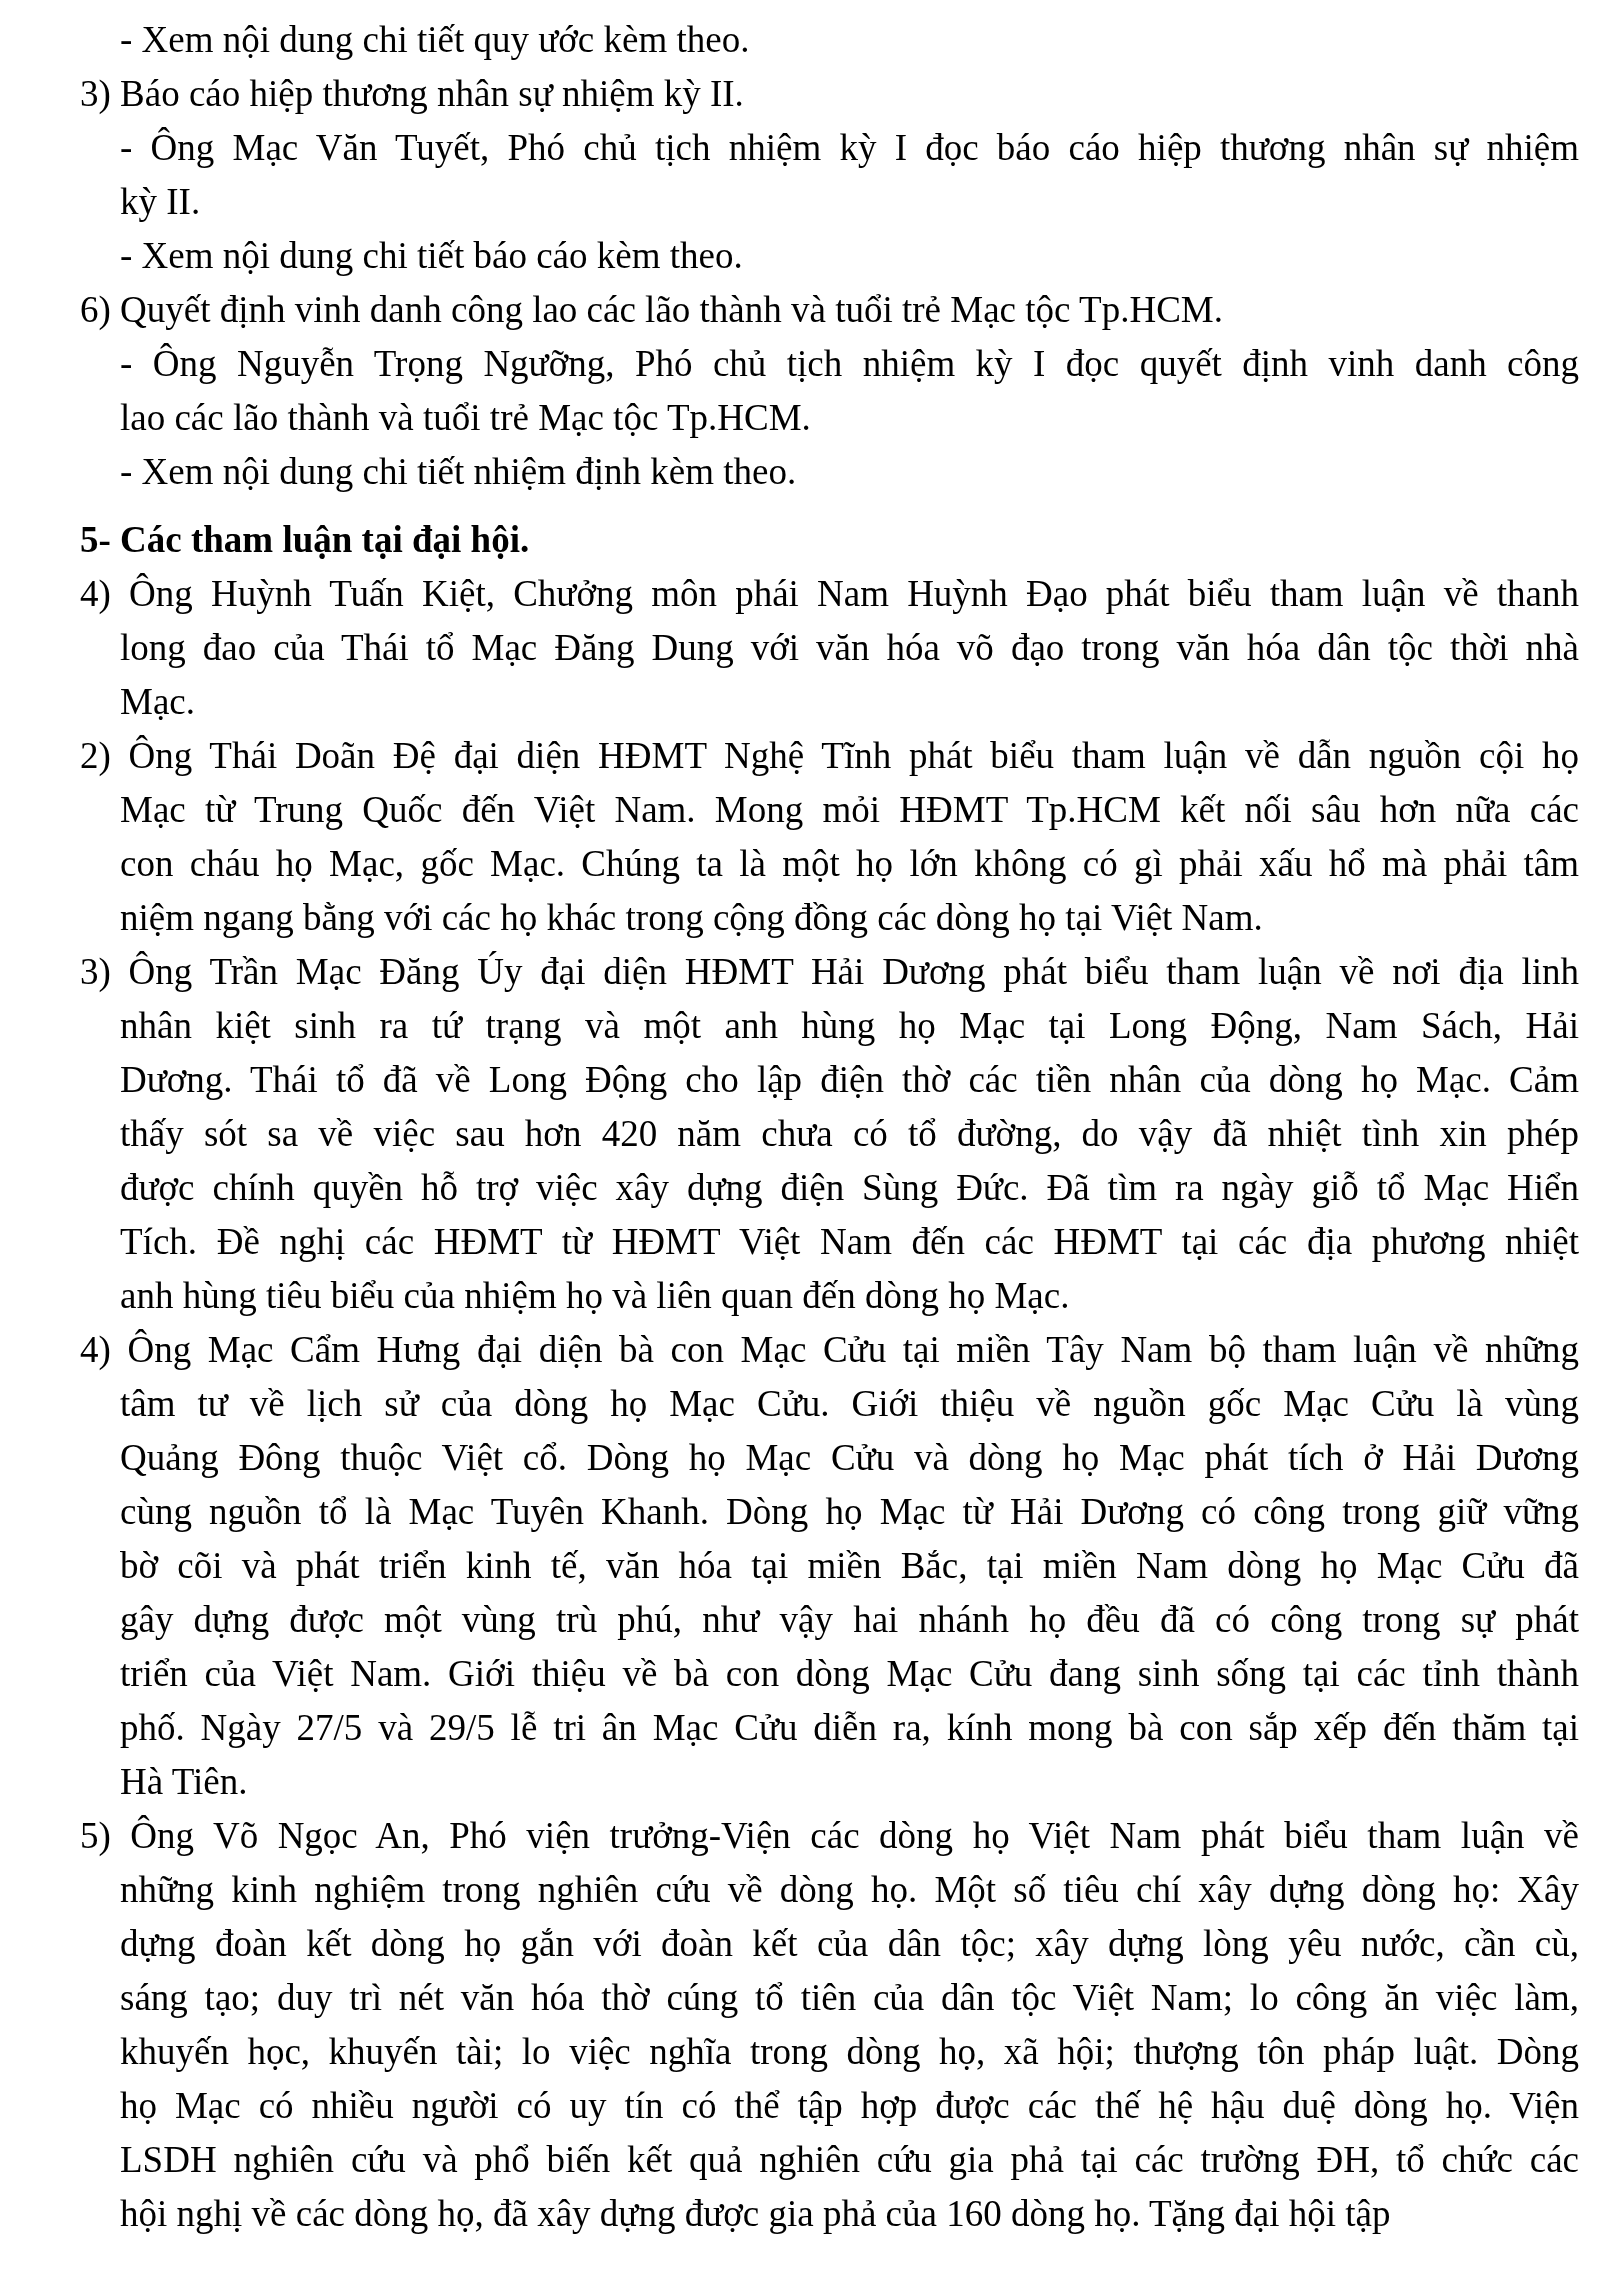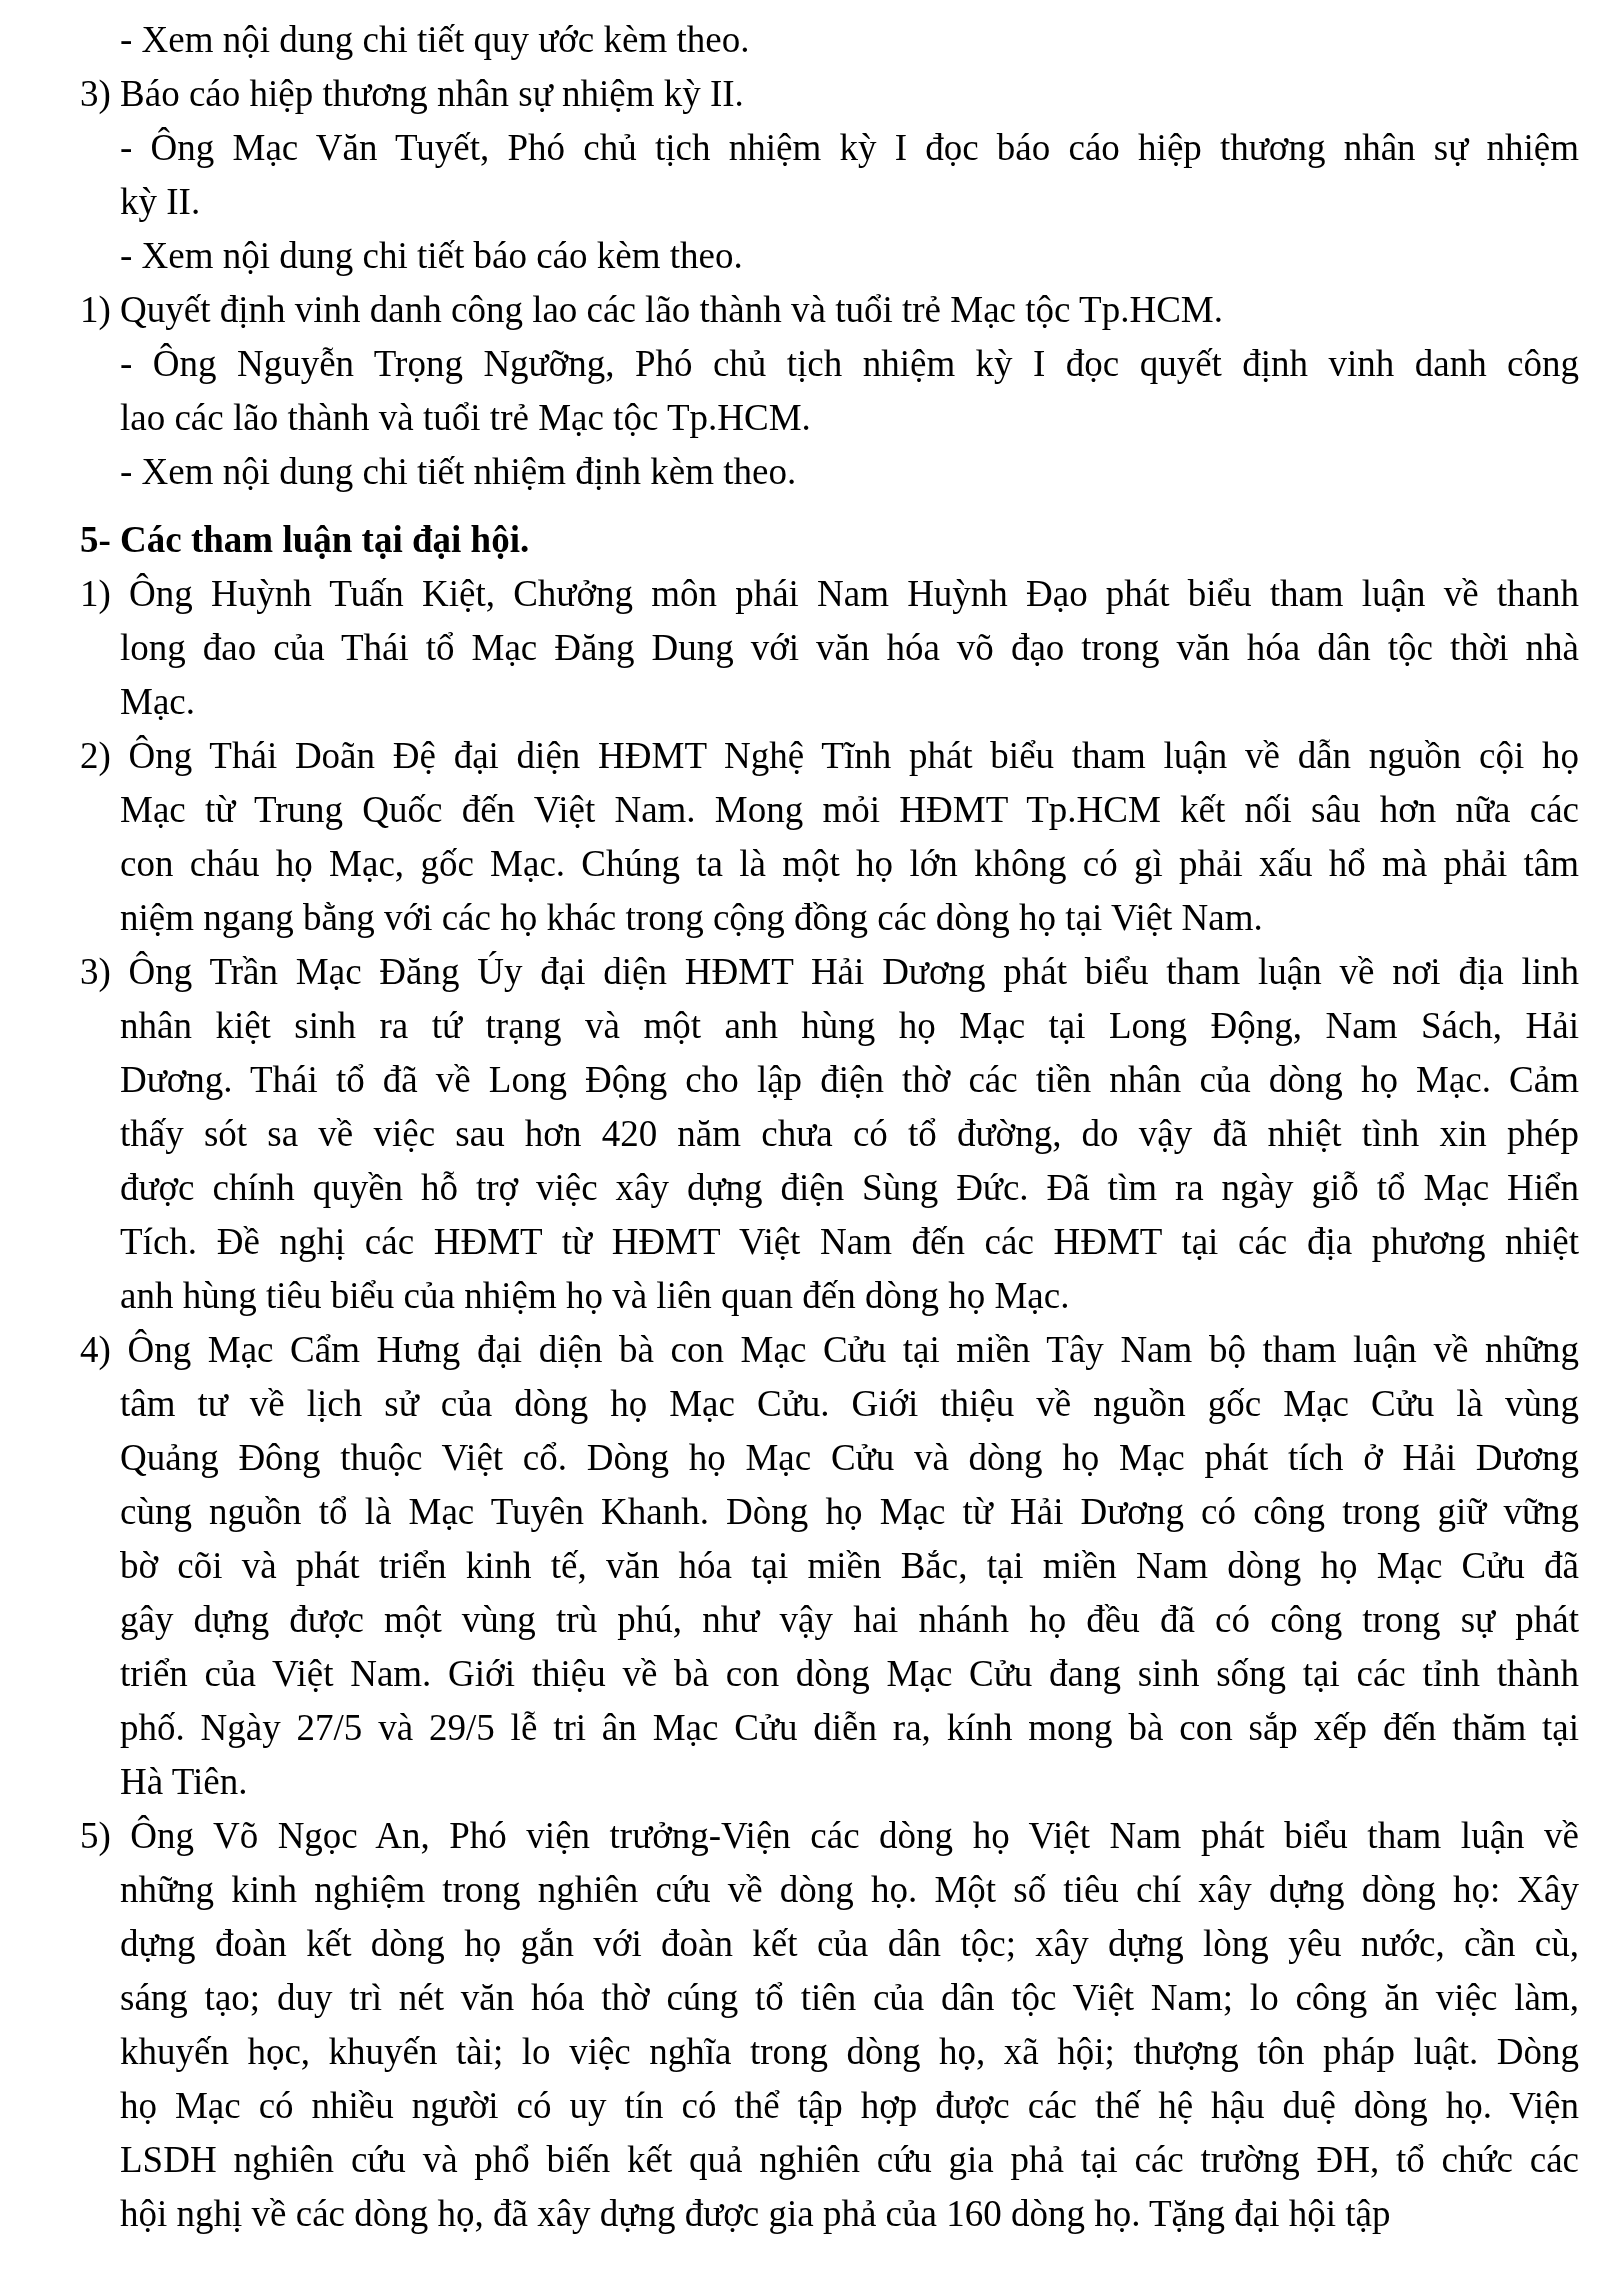--- a/index.html
+++ b/index.html
@@ -48,34 +48,34 @@
         <div class="line last">3) Báo cáo hiệp thương nhân sự nhiệm kỳ II.</div>
       </div>
       <div class="block sub">
         <div class="line">- Ông Mạc Văn Tuyết, Phó chủ tịch nhiệm kỳ I đọc báo cáo hiệp thương nhân sự nhiệm</div>
         <div class="line last">kỳ II.</div>
       </div>
       <div class="block sub">
         <div class="line last">- Xem nội dung chi tiết báo cáo kèm theo.</div>
       </div>
       <div class="block item">
-        <div class="line last">1) Quyết định vinh danh công lao các lão thành và tuổi trẻ Mạc tộc Tp.HCM.</div>
+        <div class="line last">6) Quyết định vinh danh công lao các lão thành và tuổi trẻ Mạc tộc Tp.HCM.</div>
       </div>
       <div class="block sub">
         <div class="line">- Ông Nguyễn Trọng Ngưỡng,  Phó chủ tịch nhiệm kỳ I đọc  quyết định vinh danh công</div>
         <div class="line last">lao các lão thành và tuổi trẻ Mạc tộc Tp.HCM.</div>
       </div>
       <div class="block sub">
         <div class="line last">- Xem nội dung chi tiết nhiệm định kèm theo.</div>
       </div>
       <div class="block heading">
         <div class="line last">5- Các tham luận tại đại hội.</div>
       </div>
       <div class="block item">
-        <div class="line">1)  Ông Huỳnh Tuấn Kiệt, Chưởng môn phái Nam Huỳnh Đạo phát biểu tham luận về thanh</div>
+        <div class="line">4)  Ông Huỳnh Tuấn Kiệt, Chưởng môn phái Nam Huỳnh Đạo phát biểu tham luận về thanh</div>
         <div class="line cont">long đao của Thái tổ Mạc Đăng Dung với văn hóa võ đạo trong văn hóa dân tộc thời nhà</div>
         <div class="line last cont">Mạc.</div>
       </div>
       <div class="block item">
         <div class="line">2) Ông Thái Doãn Đệ đại diện HĐMT Nghệ Tĩnh phát biểu tham luận về dẫn nguồn cội họ</div>
         <div class="line cont">Mạc từ Trung Quốc đến Việt Nam. Mong mỏi HĐMT Tp.HCM kết nối sâu hơn nữa các</div>
         <div class="line cont">con cháu họ Mạc, gốc Mạc. Chúng ta là một họ lớn không có gì phải xấu hổ mà phải tâm</div>
         <div class="line last cont">niệm ngang bằng với các họ khác trong cộng đồng các dòng họ tại Việt Nam.</div>
       </div>
       <div class="block item">

